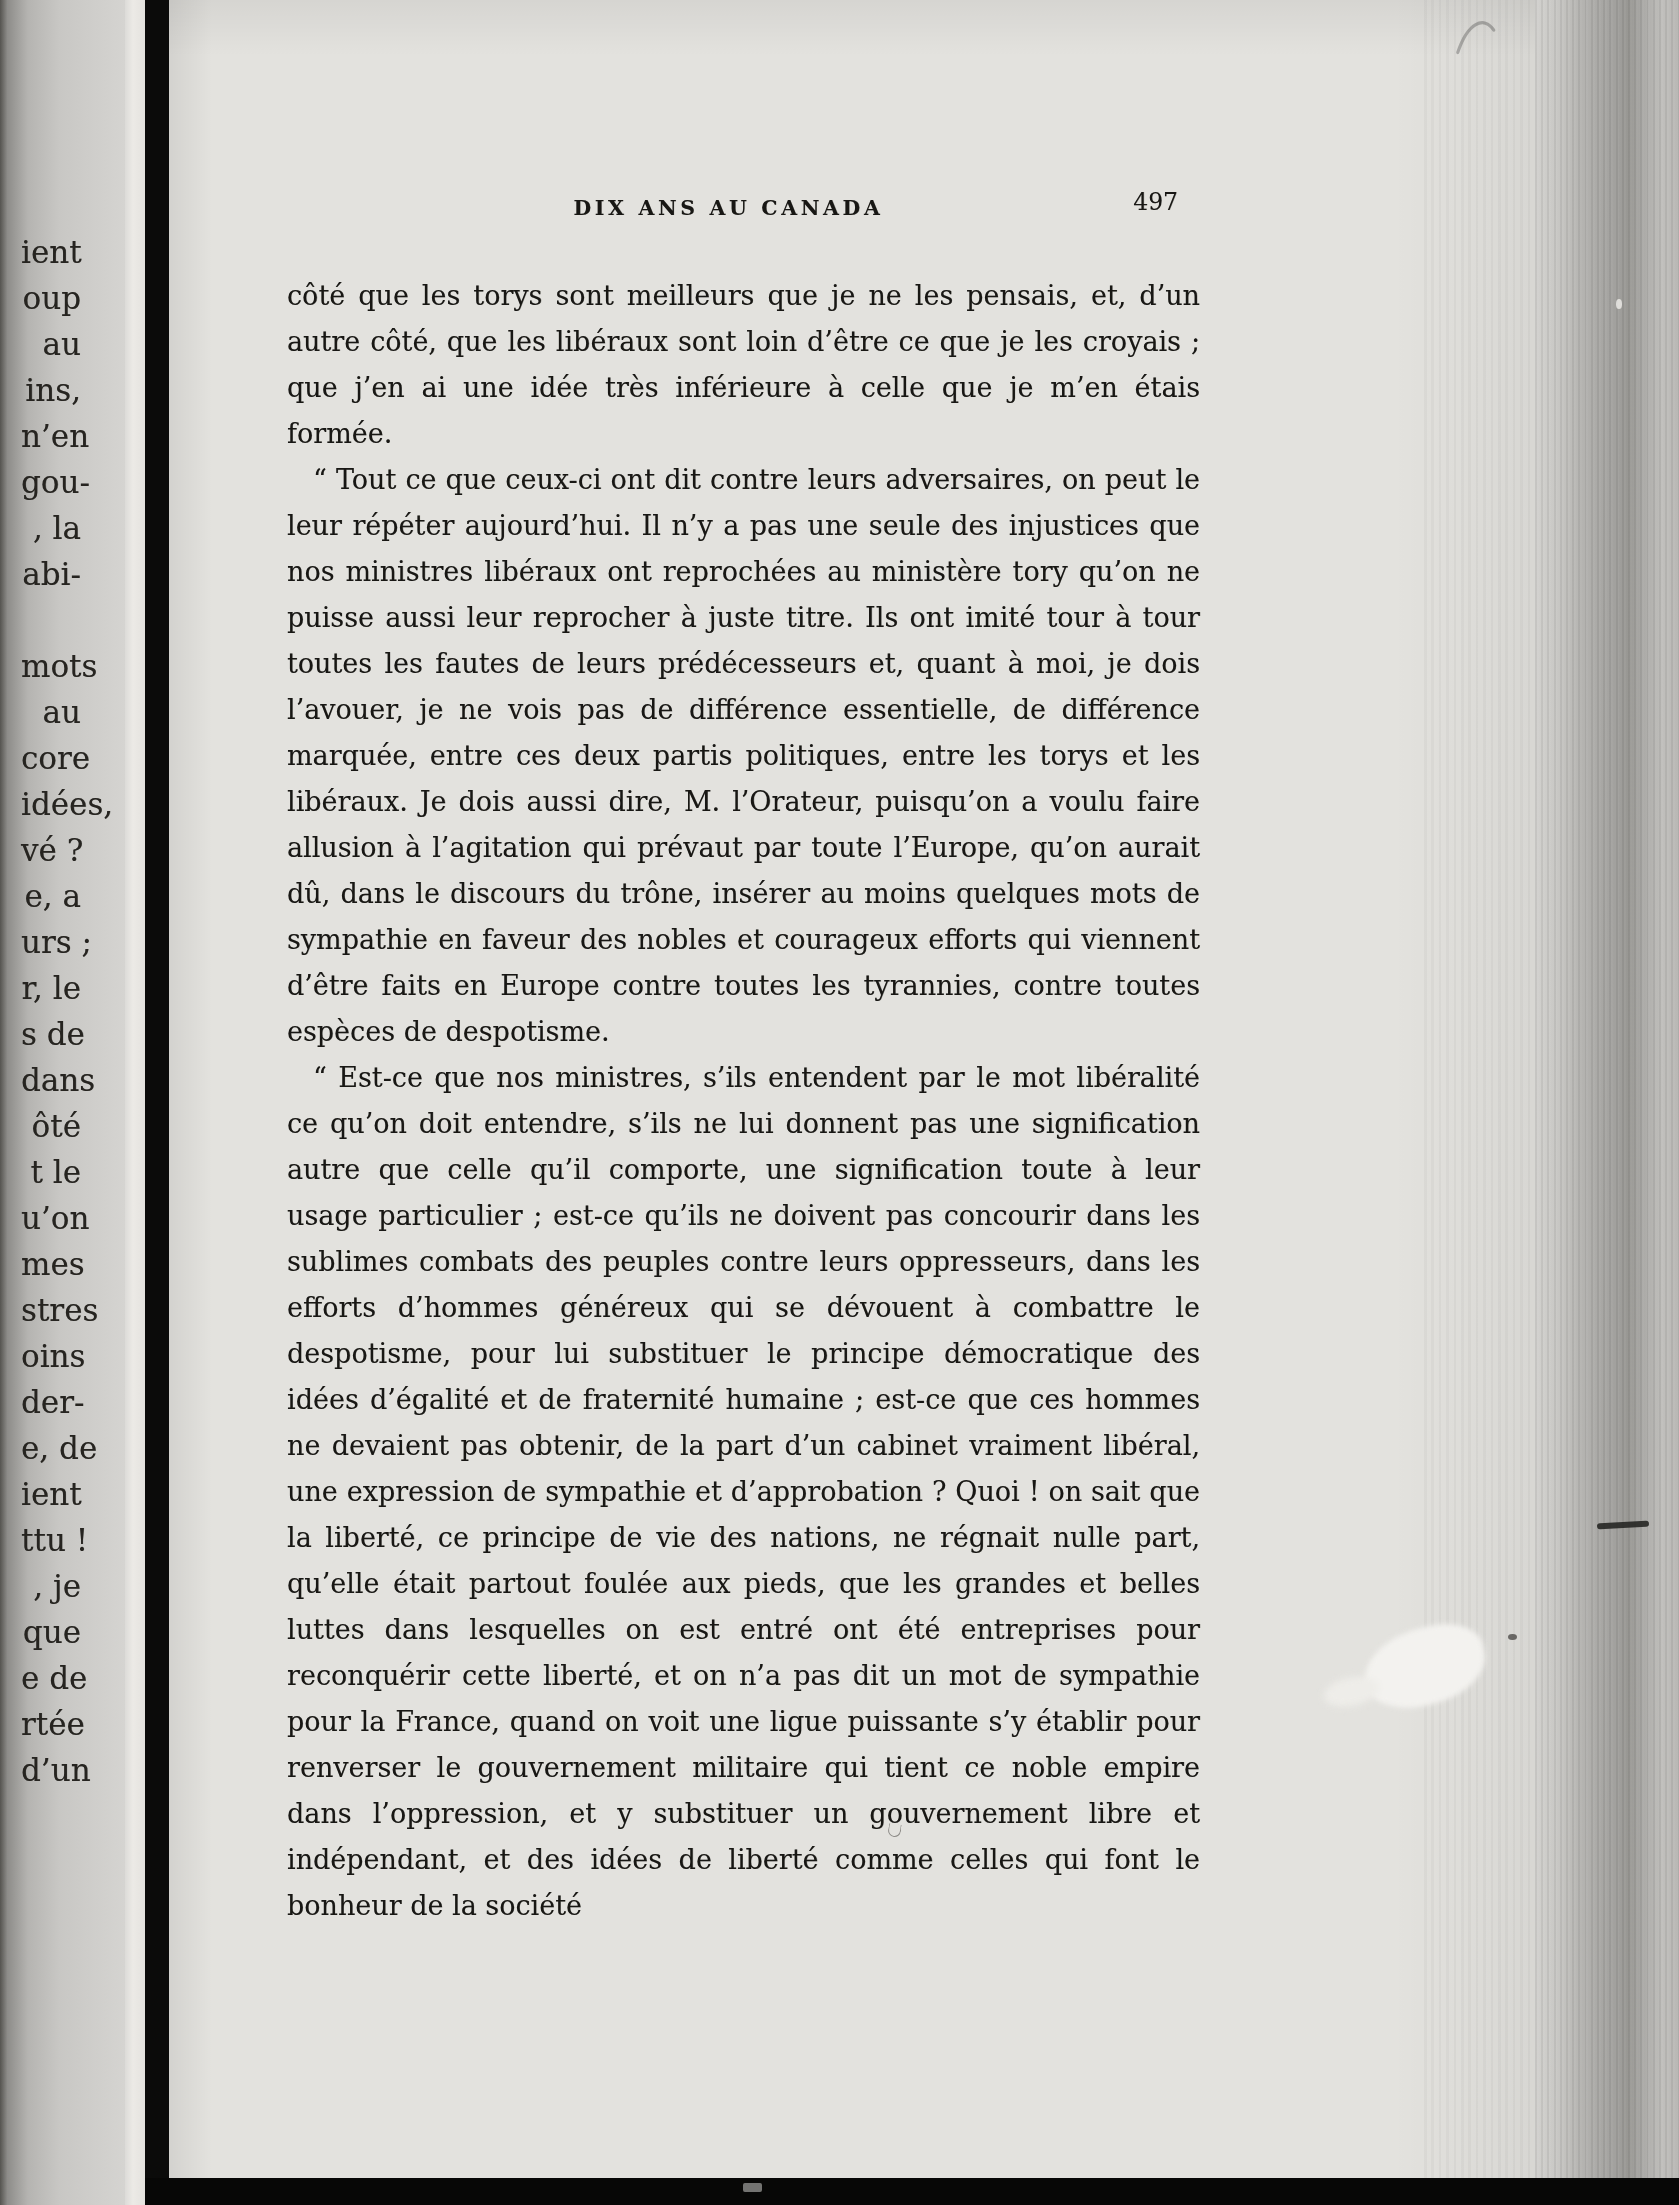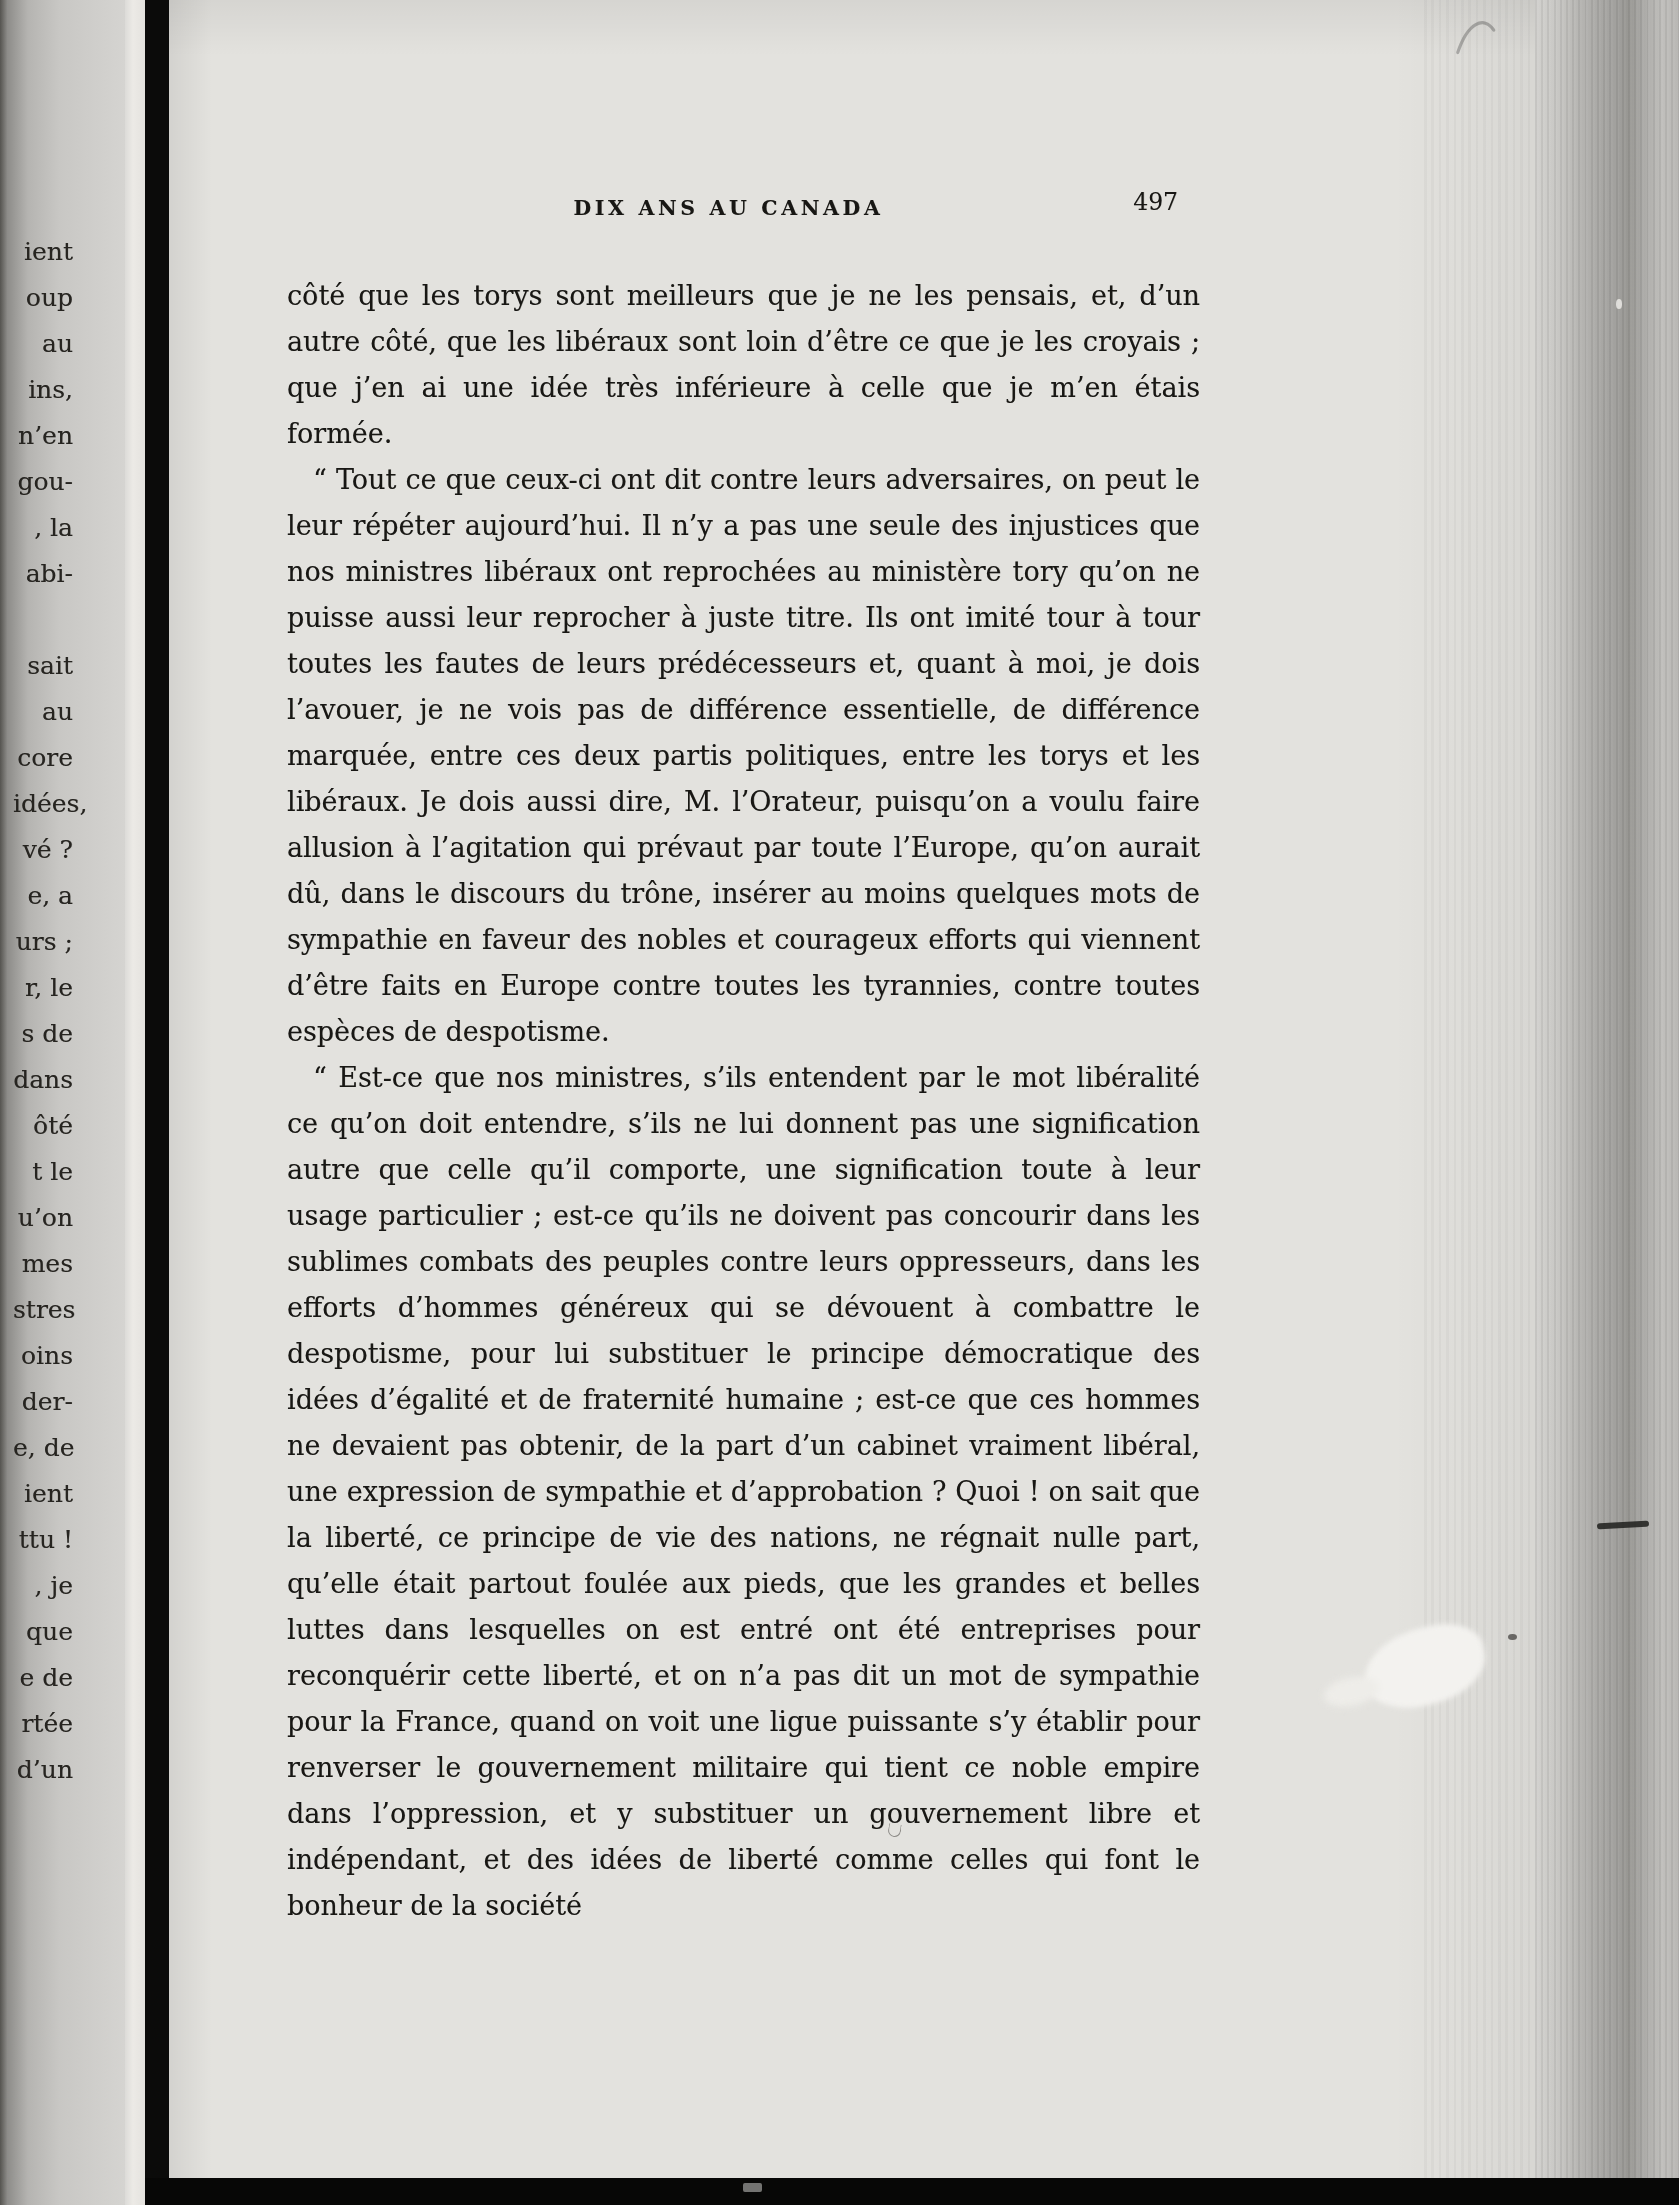--- a/index.html
+++ b/index.html
@@ -10,23 +10,23 @@
     font-family: "DejaVu Serif", "Liberation Serif", serif;
   }
   .scan { position: relative; width: 1680px; height: 2205px; }
 
   
   .left-sliver {
     position: absolute; left: 0; top: 0; width: 125px; height: 2205px;
     background: linear-gradient(90deg, #555450 0px, #8d8c89 7.4px, #b5b4b1 28px, #c8c7c4 59px, #d5d4d1 125px);
   }
   .margin-fragments {
-    position: absolute; top: 229px; left: 0; width: 60px;
+    position: absolute; top: 229px; left: 8px; width: 60px;
     text-align: right;
-    font-size: 25px; line-height: 46px;
+    font-size: 31px; line-height: 46px;
     color: #262420;
     text-shadow: 0.3px 0.4px 0.4px rgba(30,28,24,0.35);
     white-space: nowrap;
     padding-left: 13px;
   }
 
   
   .edge-white {
     position: absolute; left: 125px; top: 0; width: 20px; height: 2205px;
     background: linear-gradient(90deg, #dcdbd8, #eceae6 40%, #e4e2de);
@@ -146,21 +146,21 @@
     <div class="margin-fragments">
         <div>ient</div>
         <div>oup</div>
         <div>au</div>
         <div>ins,</div>
         <div>n’en</div>
         <div>gou-</div>
         <div>, la</div>
         <div>abi-</div>
         <div>&nbsp;</div>
-        <div>sait</div>
+        <div>mots</div>
         <div>au</div>
         <div>core</div>
         <div>idées,</div>
         <div>vé ?</div>
         <div>e, a</div>
         <div>urs ;</div>
         <div>r, le</div>
         <div>s de</div>
         <div>dans</div>
         <div>ôté</div>

